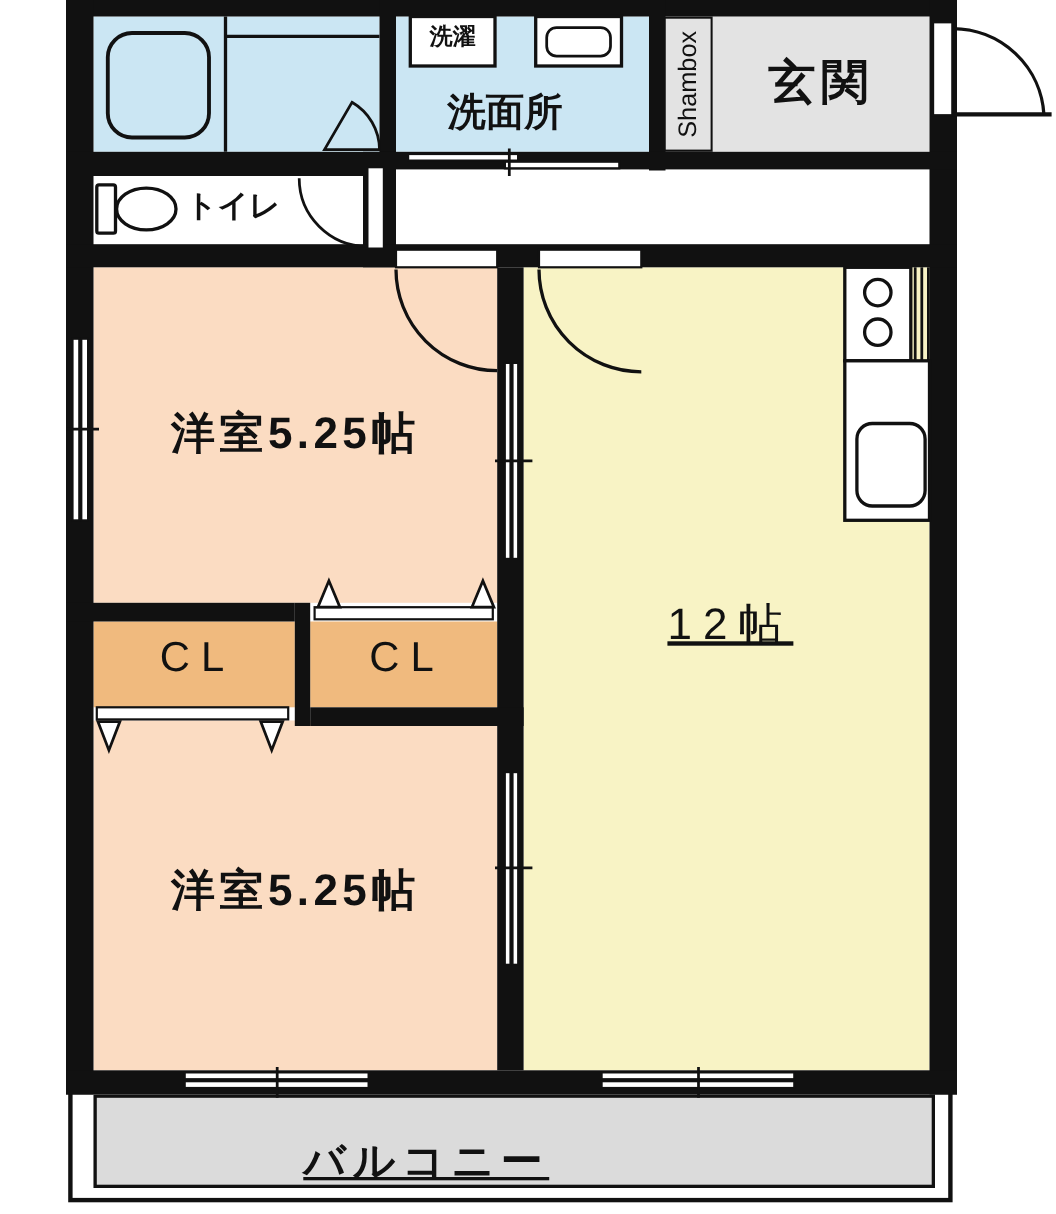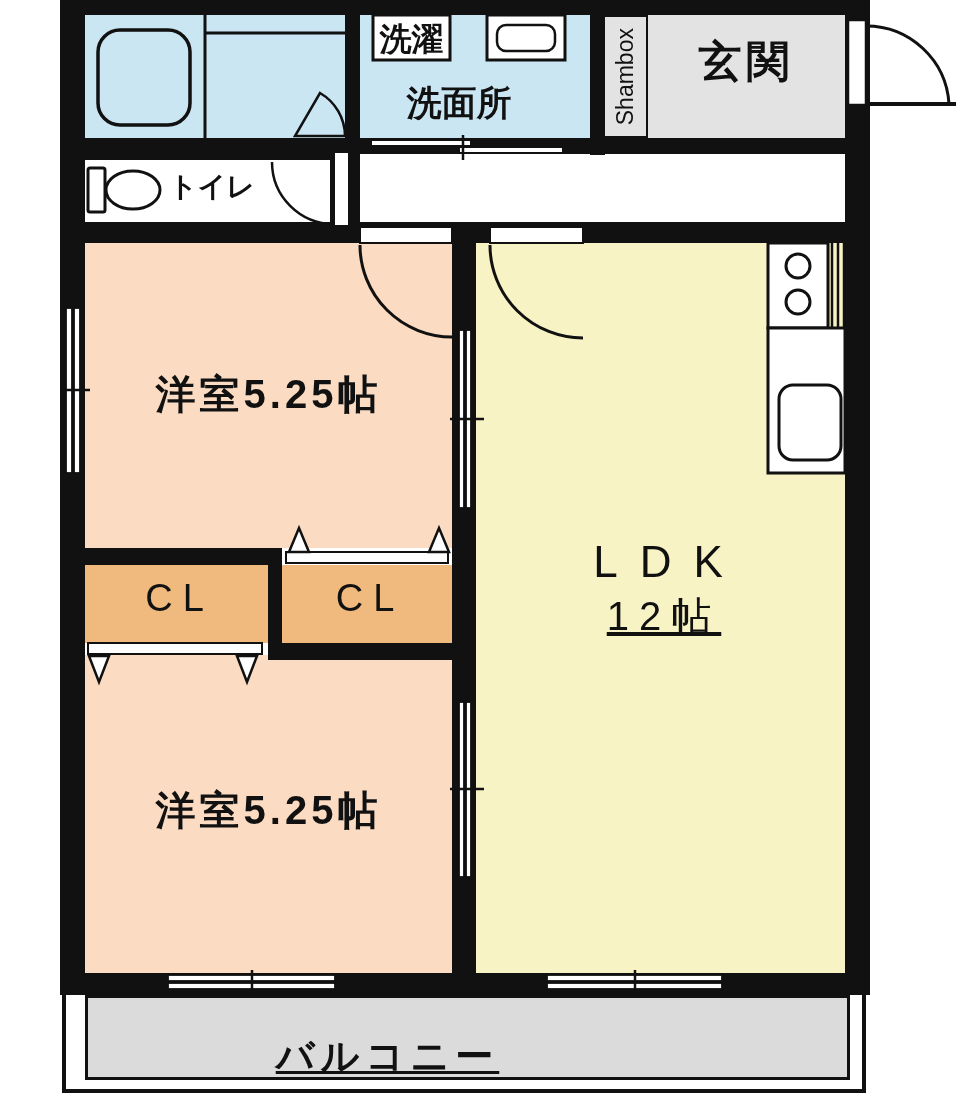--- a/index.html
+++ b/index.html
@@ -135,30 +135,29 @@
       <rect x="168" y="983" width="167" height="6" fill="#fff" stroke="#111" stroke-width="1.8"></rect>
       <line x1="252" y1="970" x2="252" y2="998" stroke="#111" stroke-width="2.5"></line>
     </g>
     <g>
       <rect x="547" y="975" width="175" height="6" fill="#fff" stroke="#111" stroke-width="1.8"></rect>
       <rect x="547" y="983" width="175" height="6" fill="#fff" stroke="#111" stroke-width="1.8"></rect>
       <line x1="635" y1="970" x2="635" y2="998" stroke="#111" stroke-width="2.5"></line>
     </g>
   </svg>
 
-  <div class="lbl" style="left:373px;top:22px;width:77px;font-size:32px;">洗濯</div>
+  <div class="lbl" style="left:373px;top:22px;width:77px;font-size:21px;">洗濯</div>
   <div class="lbl" style="left:344px;top:84px;width:230px;font-size:35px;">洗面所</div>
   <div class="lbl vtext" style="left:603px;top:15px;width:45px;height:123px;font-size:23px;font-weight:500;">
       <span>Shambox</span>
     </div>
-  <div class="lbl" style="left:648px;top:38px;width:197px;font-size:43px;letter-spacing:5px;">玄関</div>
+  <div class="lbl" style="left:648px;top:52px;width:197px;font-size:43px;letter-spacing:5px;">玄関</div>
   <div class="lbl" style="left:152px;top:172px;width:120px;font-size:28px;">トイレ</div>
   <div class="lbl" style="left:85px;top:372px;width:367px;font-size:40px;letter-spacing:4px;">洋室5.25帖</div>
   <div class="lbl" style="left:85px;top:578px;width:183px;font-size:38px;letter-spacing:10px;padding-left:6px;box-sizing:border-box;font-weight:500;">CL</div>
   <div class="lbl" style="left:282px;top:578px;width:170px;font-size:38px;letter-spacing:10px;padding-left:6px;box-sizing:border-box;font-weight:500;">CL</div>
   <div class="lbl" style="left:510px;top:538px;width:300px;font-weight:500;">
-    <div style="font-size:44px;letter-spacing:22px;padding-left:18px;">LDK</div>
     <div style="font-size:40px;letter-spacing:10px;padding-left:8px;margin-top:8px;text-decoration:underline;">12帖</div>
   </div>
   <div class="lbl" style="left:85px;top:788px;width:367px;font-size:40px;letter-spacing:4px;">洋室5.25帖</div>
   <div class="lbl" style="left:85px;top:1036px;width:605px;font-size:38px;letter-spacing:6px;text-decoration:underline;">バルコニー</div>
 
 </div>
 
 </body></html>

